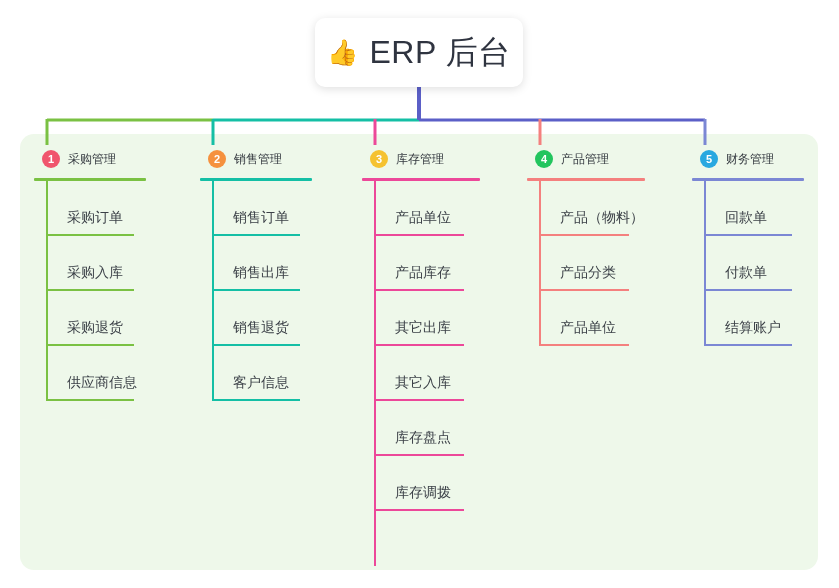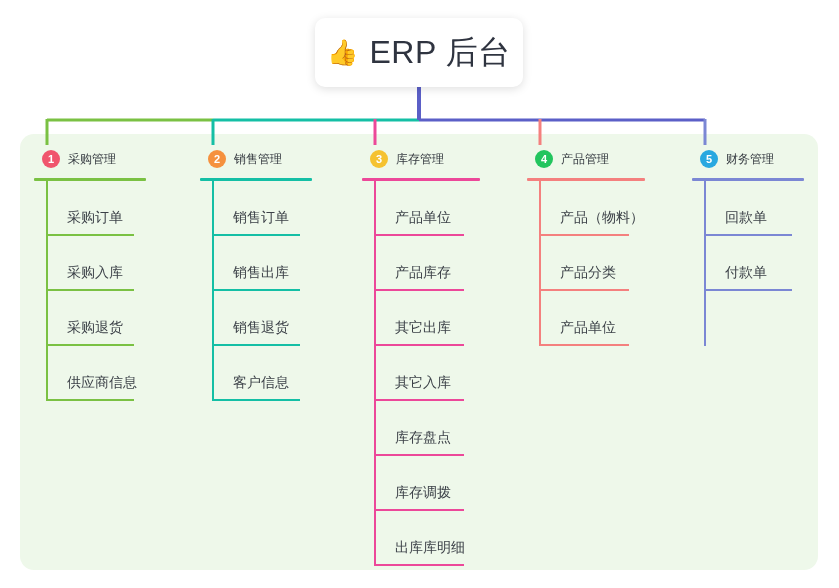--- a/index.html
+++ b/index.html
@@ -183,24 +183,20 @@
             <div class="item-rule" style="background: rgb(236, 72, 153); width: 90px;"></div>
           </div>
           <div class="item">
             <span class="item-label">库存盘点</span>
             <div class="item-rule" style="background: rgb(236, 72, 153); width: 90px;"></div>
           </div>
           <div class="item">
             <span class="item-label">库存调拨</span>
             <div class="item-rule" style="background: rgb(236, 72, 153); width: 90px;"></div>
           </div>
-          <div class="item">
-            <span class="item-label">出库库明细</span>
-            <div class="item-rule" style="background: rgb(236, 72, 153); width: 90px;"></div>
-          </div>
         </div>
       </div>
       <div class="col" style="left: 527px; width: 118px;">
         <div class="col-head">
           <span class="badge" style="background: rgb(34, 197, 94);">4</span>
           <span class="col-title">产品管理</span>
         </div>
         <div class="head-rule" style="background: rgb(244, 128, 126); width: 118px;"></div>
         <div class="items" style="height: 165px;">
           <div class="spine" style="background: rgb(244, 128, 126); height: 165px;"></div>
@@ -227,17 +223,21 @@
         <div class="items" style="height: 165px; text-align: right;">
           <div class="spine" style="background: rgb(123, 135, 212); height: 165px;"></div>
           <div class="item">
             <span class="item-label">回款单</span>
             <div class="item-rule" style="background: rgb(123, 135, 212); width: 88px;"></div>
           </div>
           <div class="item">
             <span class="item-label">付款单</span>
             <div class="item-rule" style="background: rgb(123, 135, 212); width: 88px;"></div>
           </div>
+          <div class="item">
+            <span class="item-label">结算账户</span>
+            <div class="item-rule" style="background: rgb(123, 135, 212); width: 88px;"></div>
+          </div>
         </div>
       </div>
     </div>
 
 </div>
 
 </body></html>

